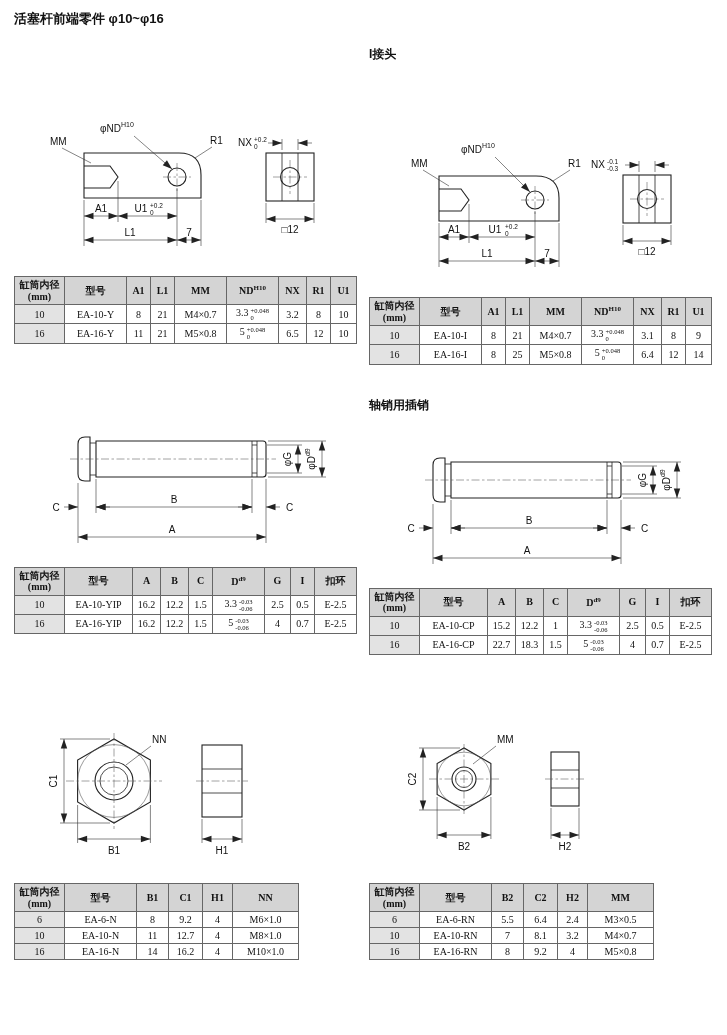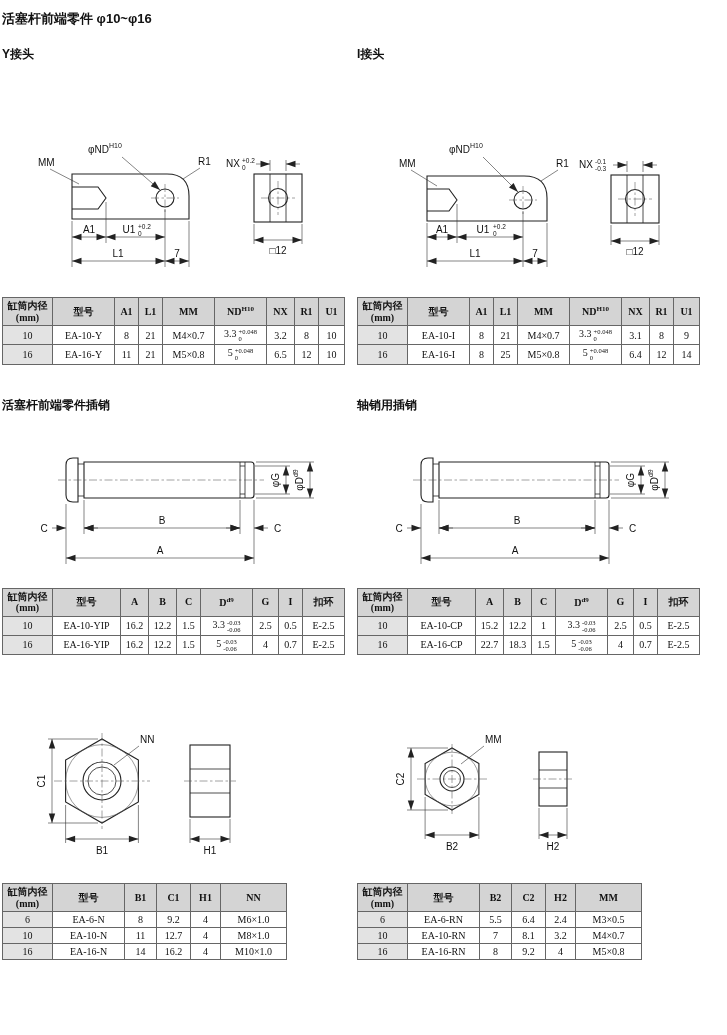--- a/index.html
+++ b/index.html
@@ -2,21 +2,21 @@
 <html><head>
 <meta charset="utf-8">
 <style>
   * { box-sizing: border-box; margin: 0; padding: 0; }
   html,body { background: #ffffff; }
   body {
     width: 727px; min-height: 1035px;
     font-family: "Liberation Sans", "DejaVu Sans", sans-serif;
     color: #111;
   }
-  .page { padding: 8px 10px 12px 2px; }
+  .page { padding: 8px 10px 12px 14px; }
   .page-title { font-size: 13px; font-weight: bold; margin: 2px 0 16px 0; }
   .col2 { display: grid; grid-template-columns: 352px 352px; column-gap: 3px; }
   section.sec { margin-bottom: 30px; }
   .sec-h { font-size: 12px; font-weight: bold; margin: 2px 0 8px 0; }
   svg.draw { display: block; margin-top: 6px; }
   svg text { font-size: 10px; fill: #111; font-family: inherit; }
   svg .tol-t { font-size: 6.5px; }
   svg .sup { font-size: 7px; }
   .ol  { stroke: #222; stroke-width: 1.1; fill: none; }
   .ol2 { stroke: #222; stroke-width: 0.8; fill: none; }
@@ -63,21 +63,20 @@
     </marker>
   </defs>
 </svg>
 
 <div class="page">
   <div class="page-title">活塞杆前端零件 φ10~φ16</div>
 
   <div class="col2">
 
     <section class="sec">
-      <div class="sec-h">Y接头</div>
       <svg class="draw" width="345" height="212" viewBox="0 0 345 212">
         <g>
           <path class="ol" d="M70,103 H165 Q187,103 187,125 V148 H70 Z"></path>
           <path class="ol" d="M70,116 H96 L104,127 L96,138 H70"></path>
           <circle class="ol" cx="163" cy="127" r="9"></circle>
           <line class="cl" x1="149" y1="127" x2="177" y2="127"></line>
           <line class="cl" x1="163" y1="113" x2="163" y2="141"></line>
         </g>
         <g>
           <text x="36" y="95">MM</text>
@@ -253,21 +252,20 @@
               <td><span>5</span><span class="tol"><span>+0.048</span><span>0</span></span></td>
               <td>6.4</td>
               <td>12</td>
               <td>14</td>
             </tr>
           </tbody>
         </table>
     </section>
 
     <section class="sec">
-      <div class="sec-h">活塞杆前端零件插销</div>
       <svg class="draw" width="345" height="152" viewBox="0 0 345 152">
         <g>
           <path class="ol" d="M71,36 H76 V80 H71 Q64,80 64,73 V43 Q64,36 71,36 Z"></path>
           <line class="ol2" x1="76" y1="42" x2="82" y2="42"></line>
           <line class="ol2" x1="76" y1="74" x2="82" y2="74"></line>
           <path class="ol" d="M82,40 H249 Q252,40 252,43 V73 Q252,76 249,76 H82 Z"></path>
           <line class="ol2" x1="238" y1="40" x2="238" y2="76"></line>
           <line class="ol2" x1="243" y1="40" x2="243" y2="76"></line>
           <line class="ol2" x1="238" y1="44" x2="243" y2="44"></line>
           <line class="ol2" x1="238" y1="72" x2="243" y2="72"></line>

